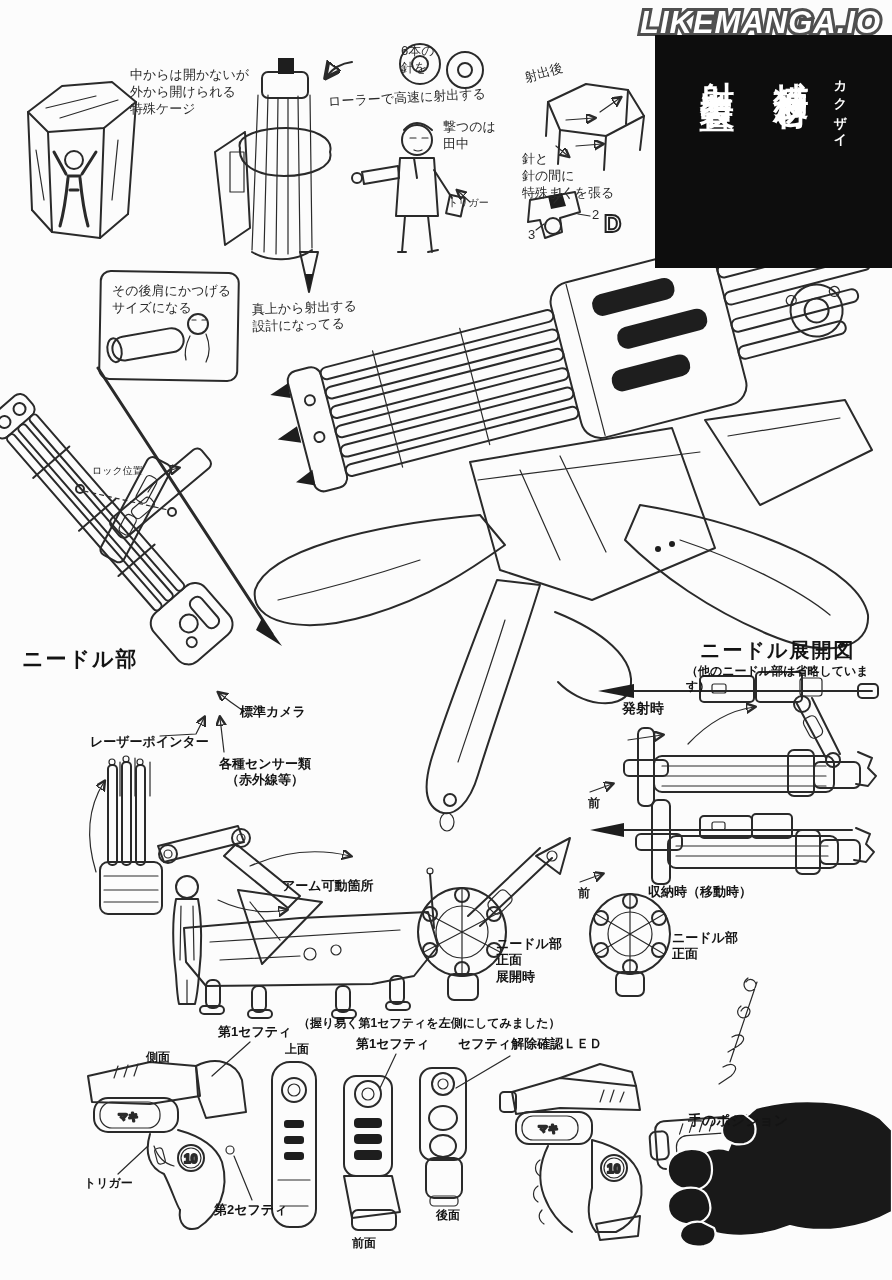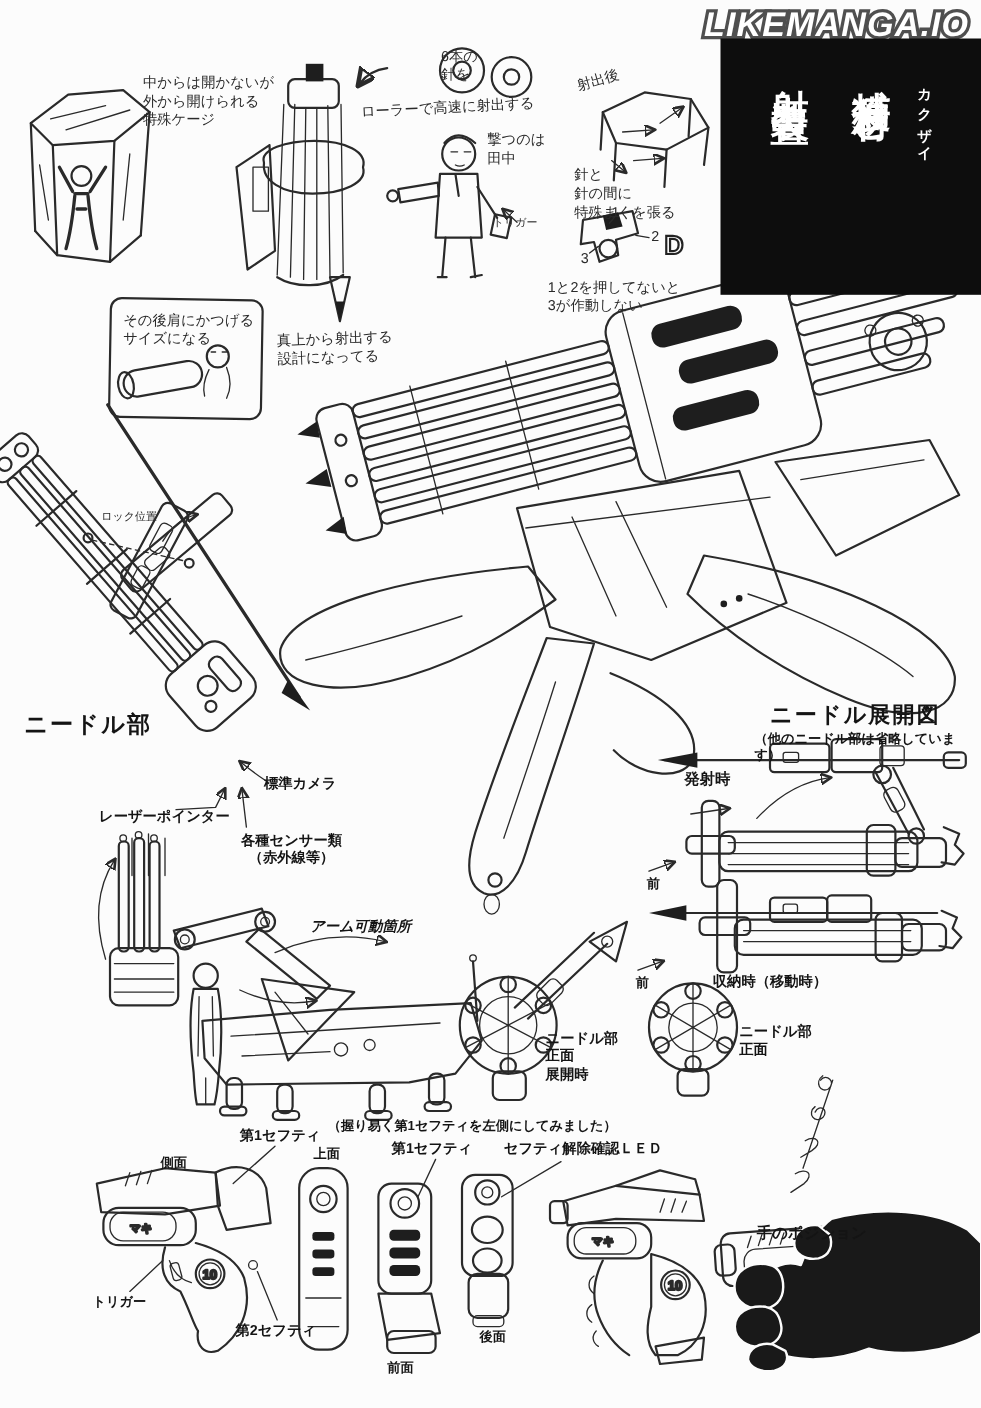--- a/index.html
+++ b/index.html
@@ -424,38 +424,36 @@
   <div class="abs hw" style="left:358px;top:42px;width:52px;margin-left:43px;">6本の
 針を</div>
   <div class="abs hw" style="left:328px;top:88px;width:190px;transform:rotate(-3deg);">ローラーで高速に射出する</div>
   <div class="abs hw" style="left:443px;top:118px;width:70px;">撃つのは
 田中</div>
   <div class="abs hw hw-sm" style="left:448px;top:196px;">トリガー</div>
   <div class="abs hw" style="left:524px;top:64px;transform:rotate(-16deg);">射出後</div>
   <div class="abs hw" style="left:522px;top:102px;width:125px;margin-top:48px;">針と
 針の間に
 特殊まくを張る</div>
-  <div class="abs hw" style="left:498px;top:252px;width:170px;">1と2を押してないと
- 3が作動しない</div>
   <div class="abs hw" style="left:556px;top:184px;">1</div>
   <div class="abs hw" style="left:592px;top:206px;">2</div>
   <div class="abs hw" style="left:528px;top:226px;">3</div>
   <div class="abs dletter" style="left:604px;top:210px;">D</div>
 
   <div class="abs hw" style="left:112px;top:282px;width:135px;">その後肩にかつげる
 サイズになる</div>
   <div class="abs hw" style="left:252px;top:298px;width:160px;transform:rotate(-2deg);">真上から射出する
 設計になってる</div>
   <div class="abs hw hw-sm" style="left:92px;top:464px;">ロック位置</div>
   <div class="abs lbl lbl-lg" style="left:22px;top:646px;">ニードル部</div>
   <div class="abs lbl" style="left:240px;top:704px;">標準カメラ</div>
   <div class="abs lbl" style="left:90px;top:734px;">レーザーポインター</div>
   <div class="abs lbl center" style="left:200px;top:756px;width:130px;">各種センサー類
 （赤外線等）</div>
-  <div class="abs lbl" style="left:282px;top:834px;font-style:italic;">アーム可動箇所</div>
+  <div class="abs lbl" style="left:282px;top:878px;">アーム可動箇所</div>
 
   <div class="abs lbl" style="left:700px;top:638px;font-size:20px;letter-spacing:2px;">ニードル展開図</div>
   <div class="abs lbl lbl-sm" style="left:686px;top:664px;">（他のニードル部は省略しています）</div>
   <div class="abs lbl" style="left:622px;top:700px;font-size:14px;">発射時</div>
   <div class="abs lbl lbl-sm" style="left:588px;top:796px;">前</div>
   <div class="abs lbl lbl-sm" style="left:578px;top:886px;">前</div>
   <div class="abs lbl" style="left:648px;top:884px;">収納時（移動時）</div>
   <div class="abs lbl" style="left:496px;top:936px;">ニードル部
 正面
 展開時</div>

